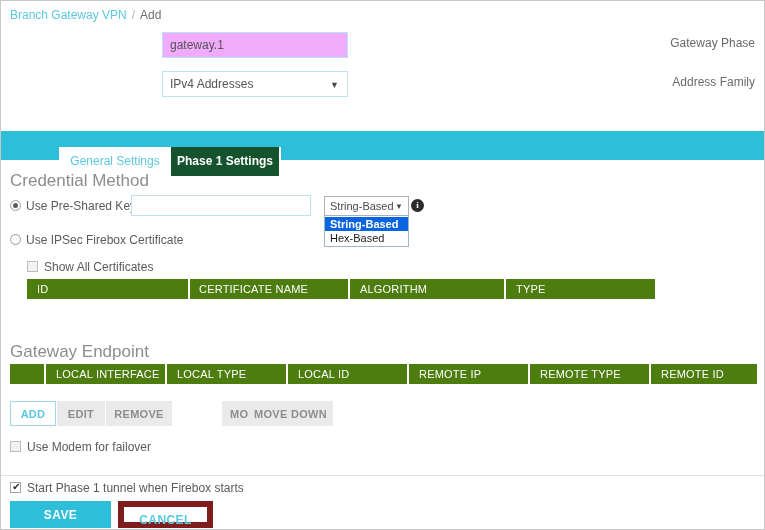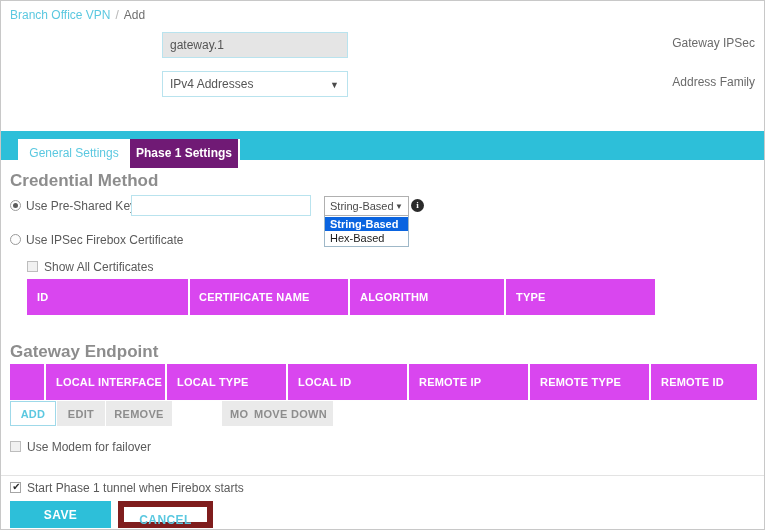--- a/index.html
+++ b/index.html
@@ -66,21 +66,21 @@
     box-sizing: border-box;
   }
   .txtinput {
     position: absolute;
     left: 161px;
     top: 0;
     width: 186px;
     height: 26px;
     box-sizing: border-box;
     border: 1px solid #b9e3ee;
-    background: #e5e5e5;
+    background: #f0abfc;
     font-family: "Liberation Sans", sans-serif;
     font-size: 12px;
     color: #555555;
     padding: 0 7px;
     outline: none;
   }
   .selbox {
     position: absolute;
     left: 161px;
     top: 0;
@@ -107,46 +107,47 @@
   .tabstrip {
     position: absolute;
     left: 0;
     top: 130px;
     width: 765px;
     height: 29px;
     background: #2dbfd9;
   }
   .tab {
     position: absolute;
-    top: 8px;
+    top: 16px;
     height: 29px;
     line-height: 29px;
     font-size: 12px;
     text-align: center;
     box-sizing: border-box;
     white-space: nowrap;
+    margin-left: 41px;
   }
   .tab.active {
     background: #ffffff;
     color: #5bc8e0;
   }
   .tab.inactive {
-    background: #701a75;
+    background: #14532d;
     color: #ffffff;
     font-weight: bold;
     border-right: 2px solid #ffffff;
   }
 
   
   .section-head {
     position: absolute;
     left: 9px;
     font-size: 17px;
     color: #8d8d8d;
-    font-weight: bold;
+    font-weight: normal;
     white-space: nowrap;
   }
 
   
   .radio-row {
     position: absolute;
     left: 9px;
     font-size: 12px;
     color: #5a5a5a;
     white-space: nowrap;
@@ -290,27 +291,27 @@
     white-space: nowrap;
   }
 
   
   .tbl {
     position: absolute;
     border-collapse: collapse;
     table-layout: fixed;
   }
   .tbl th {
-    background: #d946ef;
+    background: #4d7c0f;
     color: #ffffff;
     font-size: 11px;
-    font-weight: bold;
+    font-weight: normal;
     text-align: left;
     padding: 0 0 0 10px;
-    height: 36px;
+    height: 20px;
     border-right: 2px solid #ffffff;
     box-sizing: border-box;
     letter-spacing: 0.2px;
     white-space: nowrap;
     overflow: hidden;
   }
   .tbl th:last-child {
     border-right: none;
   }
   .tbl .empty-row td {
@@ -381,25 +382,25 @@
     color: #5bc8e0;
     border: 6px solid #7f1d1d;
   }
 </style>
 </head>
 <body>
 
 <div class="page">
 
   <div class="breadcrumb">
-    <span class="crumb-link">Branch Office VPN</span><span class="crumb-sep">/</span><span class="crumb-current">Add</span>
+    <span class="crumb-link">Branch Gateway VPN</span><span class="crumb-sep">/</span><span class="crumb-current">Add</span>
   </div>
 
   <div class="form-row" style="top:31px;">
-    <div class="fld-label">Gateway IPSec</div>
+    <div class="fld-label">Gateway Phase</div>
     <input class="txtinput" type="text" value="gateway.1" style="">
   </div>
 
   <div class="form-row" style="top:70px;">
     <div class="fld-label">Address Family</div>
     <div class="selbox">
       <span>IPv4 Addresses</span>
       <span class="caret">▼</span>
     </div>
   </div>

